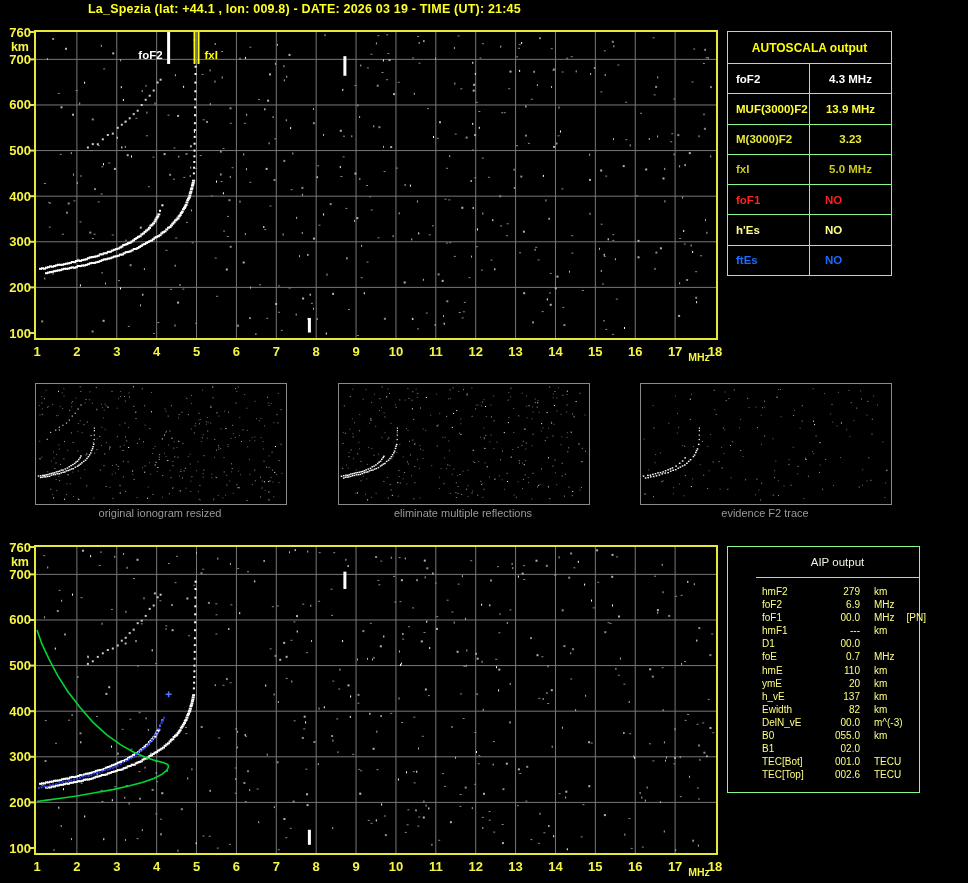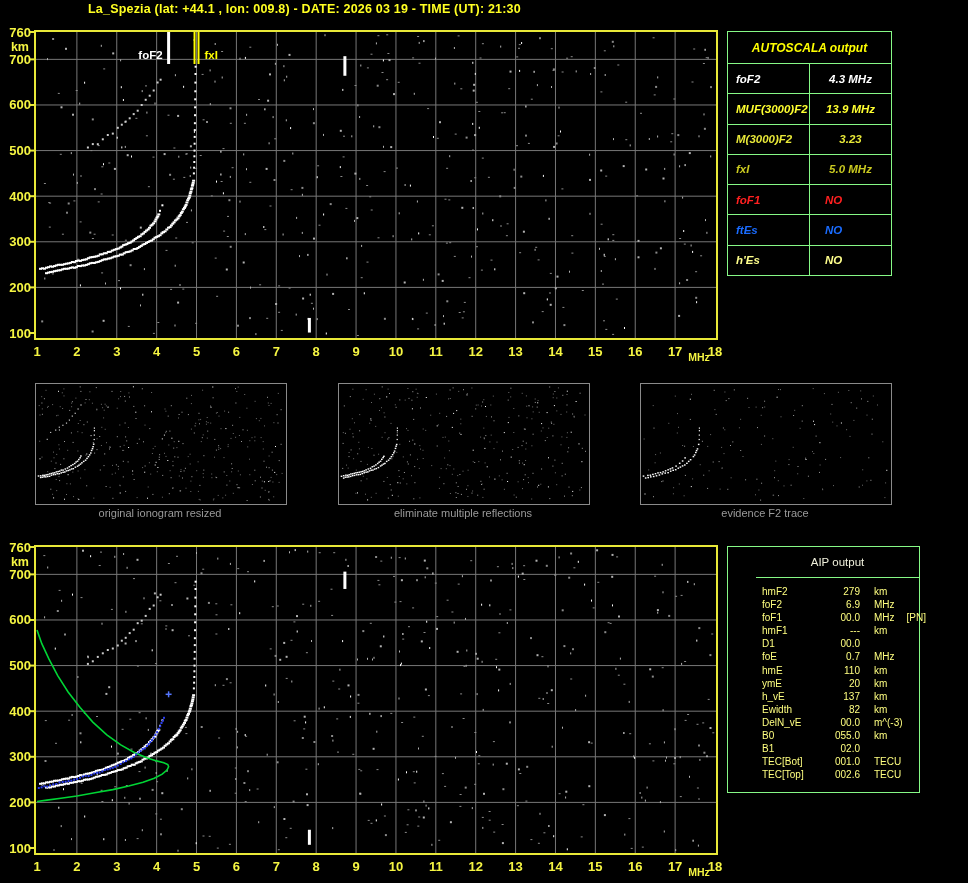--- a/index.html
+++ b/index.html
@@ -7,42 +7,42 @@
           font-family:"Liberation Sans","DejaVu Sans",sans-serif;}
   #title{position:absolute;left:88px;top:2px;font-size:12.5px;font-weight:bold;color:#ffff22;
          letter-spacing:0.2px;white-space:nowrap;}
   svg text{font-family:"Liberation Sans","DejaVu Sans",sans-serif;}
   .plot-svg{position:absolute;left:0;top:0;}
   .thumb{position:absolute;width:250px;height:120px;background:#000;border:1px solid #8a8a8a;}
   .thumb-caption{position:absolute;width:250px;text-align:center;color:#9a9a9a;font-size:11px;}
   
   #autoscala{position:absolute;left:727px;top:31px;width:165px;height:245px;
              border-collapse:collapse;table-layout:fixed;}
-  #autoscala td,#autoscala th{border:1px solid #86f986;padding:0;font-size:11.5px;font-weight:bold;font-style:italic;}
+  #autoscala td,#autoscala th{border:1px solid #86f986;padding:0;font-size:11.5px;font-weight:bold;}
   #autoscala th{height:31px;color:#ffff00;font-size:12px;text-align:center;}
   #autoscala td{height:29px;}
   #autoscala td.lbl{width:86px;padding-left:8px;text-align:left;}
   #autoscala td.val{text-align:center;}
   #autoscala td.val.no{text-align:left;padding-left:15px;}
   
   #aip{position:absolute;left:727px;top:546px;width:163px;height:245px;border:1px solid #86f986;padding-left:28px;}
   #aip .hdr{height:30px;line-height:30px;text-align:center;color:#f0f0dc;font-size:11.5px;
             border-bottom:1px solid #86f986;}
   #aip .rows{padding:7px 0 0 6px;}
   #aip .row{display:grid;grid-template-columns:58px 40px auto;height:13.1px;line-height:13px;
             color:#ffff80;font-size:10px;white-space:nowrap;}
   #aip .row .v{text-align:right;}
   #aip .row .u{padding-left:14px;}
   #aip .row .u .x{margin-left:12px;}
 </style>
 </head>
 <body>
 
 <div id="screen">
-  <div id="title">La_Spezia (lat: +44.1 , lon: 009.8) - DATE: 2026 03 19 - TIME (UT): 21:30</div>
+  <div id="title">La_Spezia (lat: +44.1 , lon: 009.8) - DATE: 2026 03 19 - TIME (UT): 21:45</div>
 
   <svg id="plot-top" class="plot-svg" style="top:20px" width="725" height="360">
       <g>
         <line x1="76.88235294117646" y1="12" x2="76.88235294117646" y2="318" stroke="#777777" stroke-width="1"></line>
         <line x1="116.76470588235294" y1="12" x2="116.76470588235294" y2="318" stroke="#777777" stroke-width="1"></line>
         <line x1="156.6470588235294" y1="12" x2="156.6470588235294" y2="318" stroke="#777777" stroke-width="1"></line>
         <line x1="196.52941176470588" y1="12" x2="196.52941176470588" y2="318" stroke="#777777" stroke-width="1"></line>
         <line x1="236.41176470588235" y1="12" x2="236.41176470588235" y2="318" stroke="#777777" stroke-width="1"></line>
         <line x1="276.2941176470588" y1="12" x2="276.2941176470588" y2="318" stroke="#777777" stroke-width="1"></line>
         <line x1="316.1764705882353" y1="12" x2="316.1764705882353" y2="318" stroke="#777777" stroke-width="1"></line>
@@ -2661,26 +2661,26 @@
         </tr>
         <tr>
           <td class="lbl" style="color: rgb(201, 201, 32);">fxI</td>
           <td class="val" style="color: rgb(201, 201, 32);">5.0 MHz</td>
         </tr>
         <tr>
           <td class="lbl" style="color: rgb(255, 32, 32);">foF1</td>
           <td class="val no" style="color: rgb(255, 32, 32);">NO</td>
         </tr>
         <tr>
+          <td class="lbl" style="color: rgb(255, 255, 140);">h'Es</td>
+          <td class="val no" style="color: rgb(255, 255, 140);">NO</td>
+        </tr>
+        <tr>
           <td class="lbl" style="color: rgb(26, 108, 255);">ftEs</td>
           <td class="val no" style="color: rgb(26, 108, 255);">NO</td>
-        </tr>
-        <tr>
-          <td class="lbl" style="color: rgb(255, 255, 140);">h'Es</td>
-          <td class="val no" style="color: rgb(255, 255, 140);">NO</td>
         </tr>
       </tbody>
   </table>
 
   <div id="aip">
     <div class="hdr">AIP output</div>
     <div class="rows" id="aip-rows">
         <div class="row">
           <span>hmF2</span>
           <span class="v">279</span>

